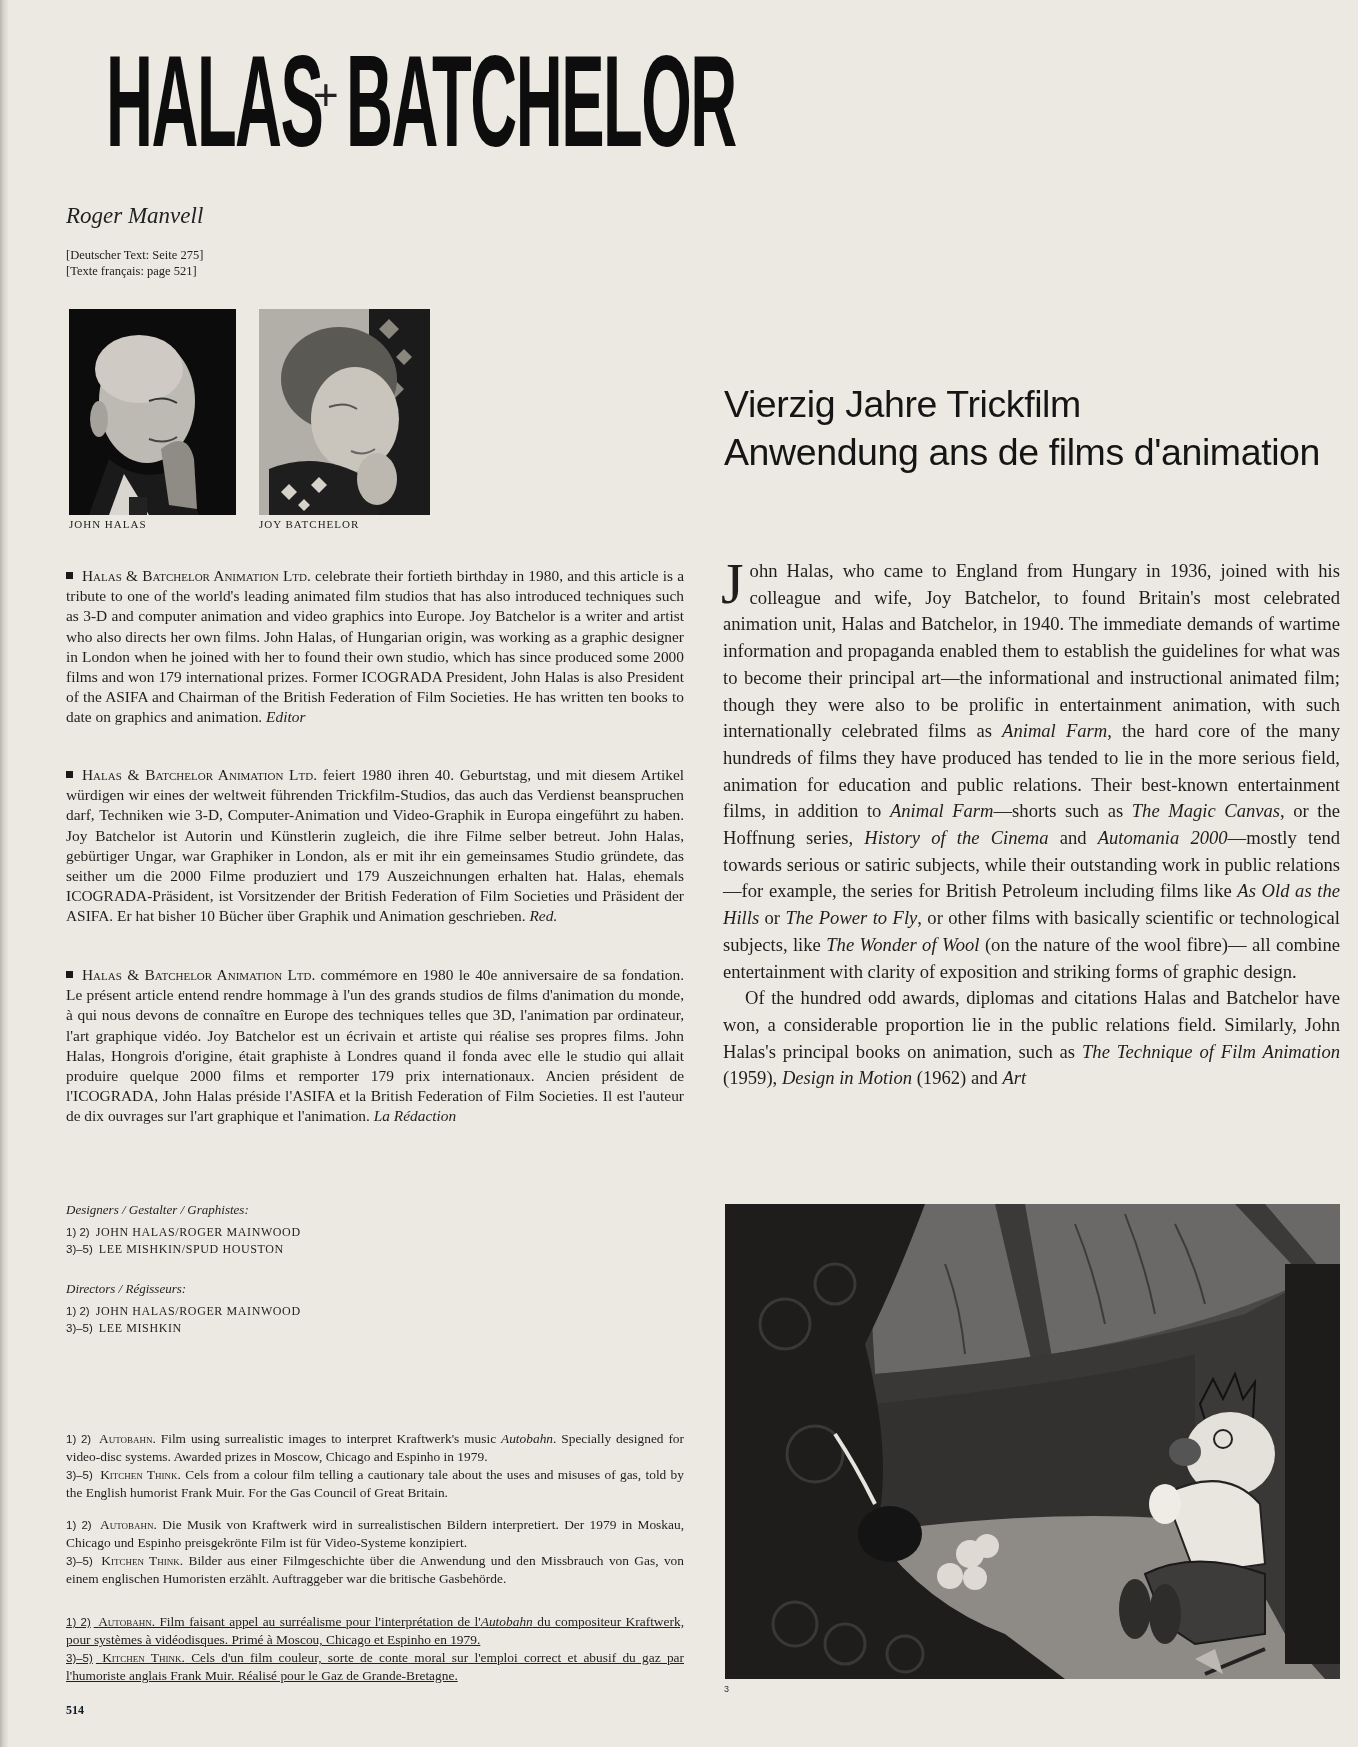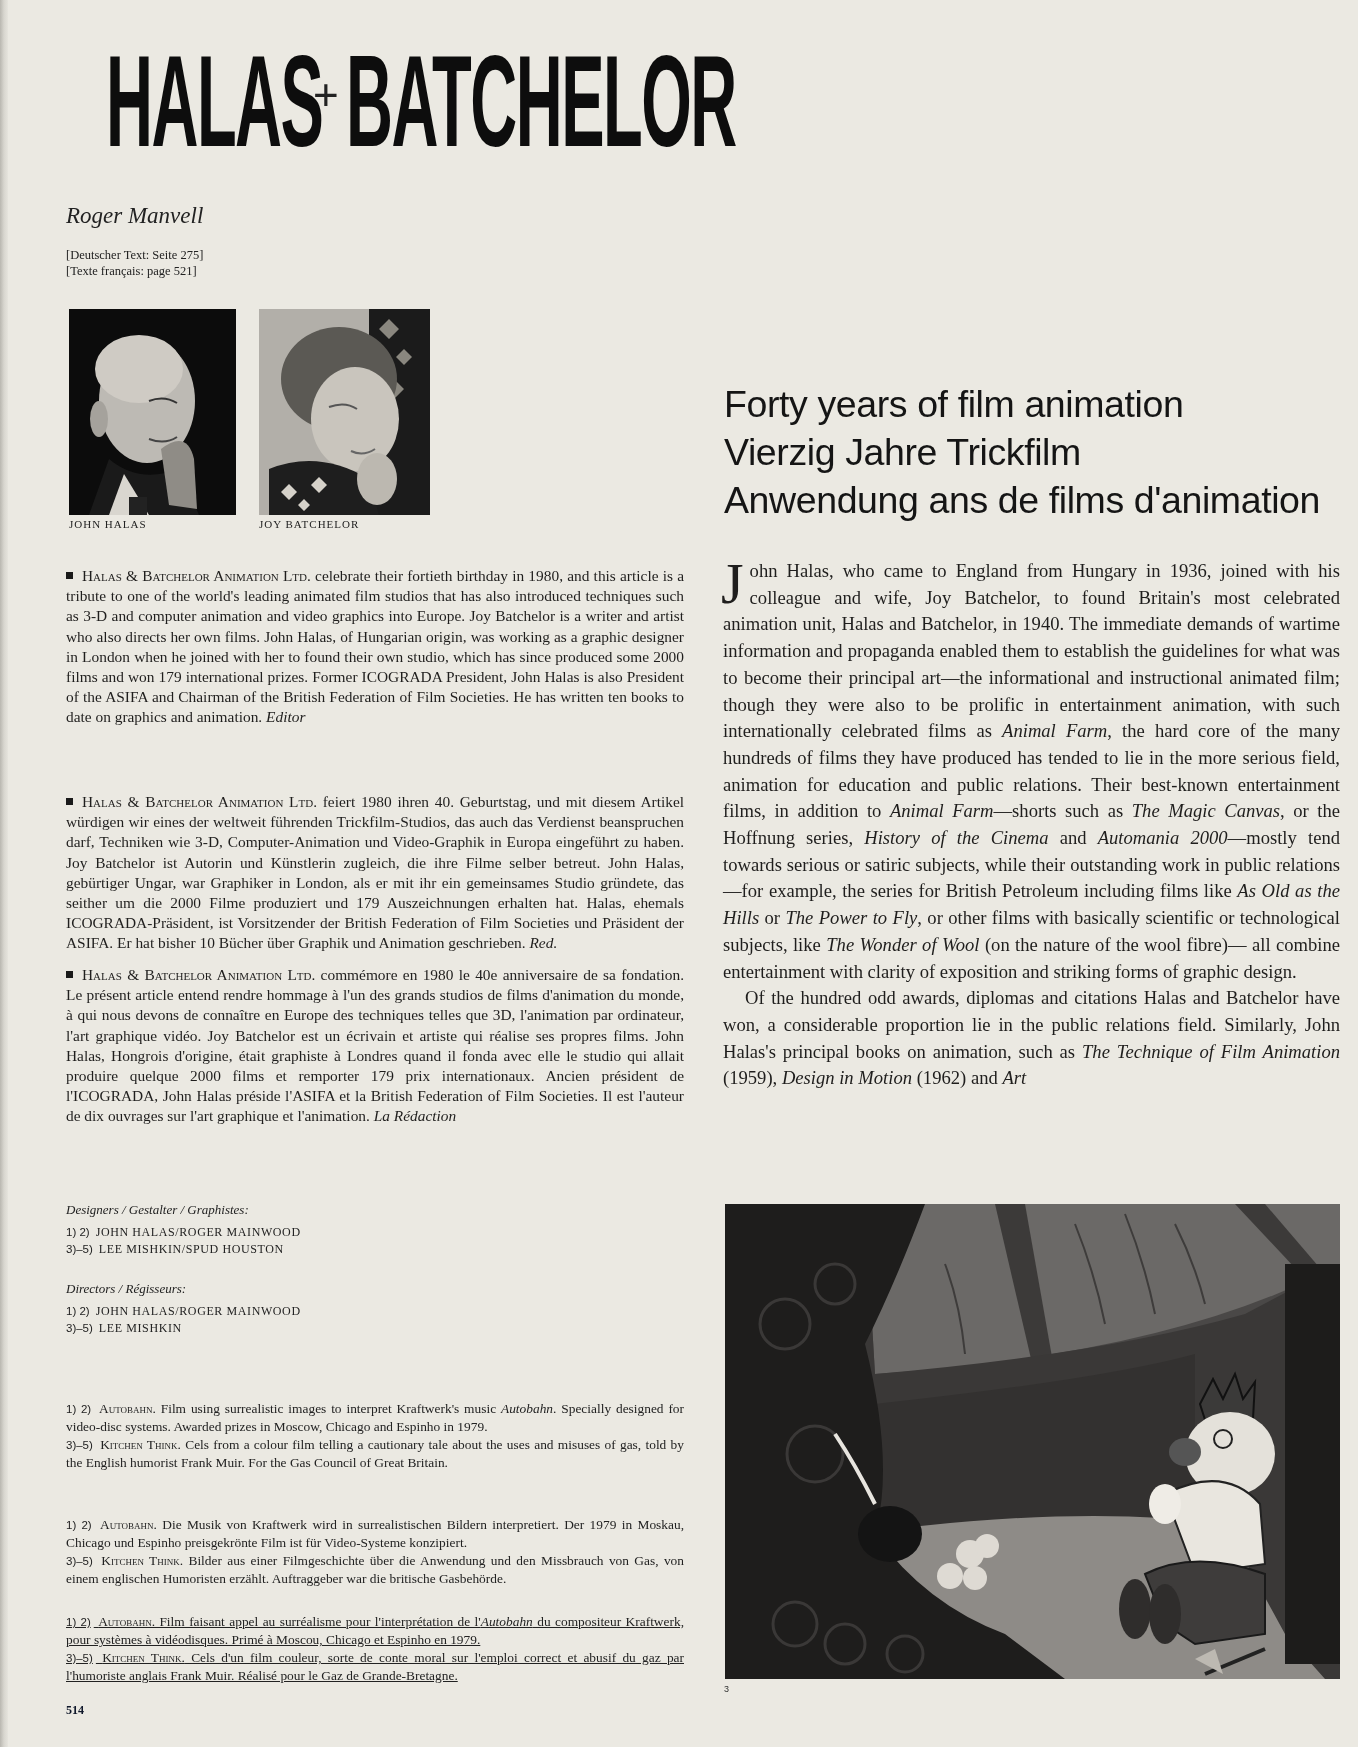--- a/index.html
+++ b/index.html
@@ -32,40 +32,40 @@
   .caption { top: 518px; font-size: 11px; letter-spacing: 1px; color: #222; font-variant: small-caps; text-transform: uppercase; }
   .caption-halas { left: 69px; }
   .caption-batchelor { left: 259px; }
 
   
   .intro {
     left: 66px; width: 618px; font-size: 15.4px; line-height: 20.2px;
     text-align: justify; color: #1f1e1d;
   }
   .intro-en { top: 566px; }
-  .intro-de { top: 792px; }
+  .intro-de { top: 765px; }
   .intro-fr { top: 965px; }
   .sq { display:inline-block; width: 7px; height: 7px; background:#1a1a1a; margin-right: 9px; vertical-align: 2px; }
   .sc { font-variant: small-caps; }
   .it { font-style: italic; }
 
   
   .credits { left: 66px; top: 1201px; font-size: 13px; line-height: 17px; color: #222; }
   .credits .head { font-style: italic; margin-bottom: 6px; }
   .credits .row { letter-spacing: 0.6px; font-size: 12px; }
   .credits .row .num { font-family: "Liberation Sans", sans-serif; font-size: 11.5px; margin-right: 6px; letter-spacing: 0; }
   .credits .group + .group { margin-top: 22px; }
 
   
   .cap {
     left: 66px; width: 618px; font-size: 13.4px; line-height: 17.4px;
     text-align: justify; color: #222;
   }
   .cap .num { font-family: "Liberation Sans", sans-serif; font-size: 11.5px; margin-right: 3px; }
-  .cap-en { top: 1400px; }
+  .cap-en { top: 1430px; }
   .cap-de { top: 1491px; margin-top: 25px; }
   .cap-fr { top: 1613px; text-decoration: underline; }
 
   .folio { left: 66px; top: 1703px; font-size: 12px; color: #0f172a; font-weight: bold; }
 
   
   .headline {
     left: 724px; top: 380px;
     font-family: "Liberation Sans", "DejaVu Sans", sans-serif;
     font-size: 37.5px; line-height: 48px; color: #151515; letter-spacing: -0.4px;
@@ -166,21 +166,20 @@
   <span class="num">3)–5)</span> <span class="sc">Kitchen Think.</span><span> Bilder aus einer Filmgeschichte über die Anwendung und den Missbrauch von Gas, von einem englischen Humoristen erzählt. Auftraggeber war die britische Gasbehörde.</span>
 </div>
 <div class="abs cap cap-fr">
   <span class="num">1) 2)</span> <span class="sc">Autobahn.</span><span> Film faisant appel au surréalisme pour l'interprétation de l'</span><span class="it">Autobahn</span><span> du compositeur Kraftwerk, pour systèmes à vidéodisques. Primé à Moscou, Chicago et Espinho en 1979.</span><br>
   <span class="num">3)–5)</span> <span class="sc">Kitchen Think.</span><span> Cels d'un film couleur, sorte de conte moral sur l'emploi correct et abusif du gaz par l'humoriste anglais Frank Muir. Réalisé pour le Gaz de Grande-Bretagne.</span>
 </div>
 
 <div class="abs folio">514</div>
 
 <div class="abs headline">
-  <div>Forty years of film animation</div>
   <div>Vierzig Jahre Trickfilm</div>
   <div>Anwendung ans de films d'animation</div>
 </div>
 
 <div class="abs body-text">
   <p id="p1"><span class="dropcap">J</span><span>ohn Halas, who came to England from Hungary in 1936, joined with his colleague and wife, Joy Batchelor, to found Britain's most celebrated animation unit, Halas and Batchelor, in 1940. The immediate demands of wartime information and propaganda enabled them to establish the guidelines for what was to become their principal art—the informational and instructional animated film; though they were also to be prolific in entertainment animation, with such internationally celebrated films as </span><span class="it">Animal Farm</span><span>, the hard core of the many hundreds of films they have produced has tended to lie in the more serious field, animation for education and public relations. Their best-known entertainment films, in addition to </span><span class="it">Animal Farm</span><span>—shorts such as </span><span class="it">The Magic Canvas</span><span>, or the Hoffnung series, </span><span class="it">History of the Cinema</span><span> and </span><span class="it">Automania 2000</span><span>—mostly tend towards serious or satiric subjects, while their outstanding work in public relations—for example, the series for British Petroleum including films like </span><span class="it">As Old as the Hills</span><span> or </span><span class="it">The Power to Fly</span><span>, or other films with basically scientific or technological subjects, like </span><span class="it">The Wonder of Wool</span><span> (on the nature of the wool fibre)— all combine entertainment with clarity of exposition and striking forms of graphic design.</span></p>
   <p id="p2"><span>Of the hundred odd awards, diplomas and citations Halas and Batchelor have won, a considerable proportion lie in the public relations field. Similarly, John Halas's principal books on animation, such as </span><span class="it">The Technique of Film Animation</span><span> (1959), </span><span class="it">Design in Motion</span><span> (1962) and </span><span class="it">Art</span></p>
 </div>
 
 <div class="abs illustration">

